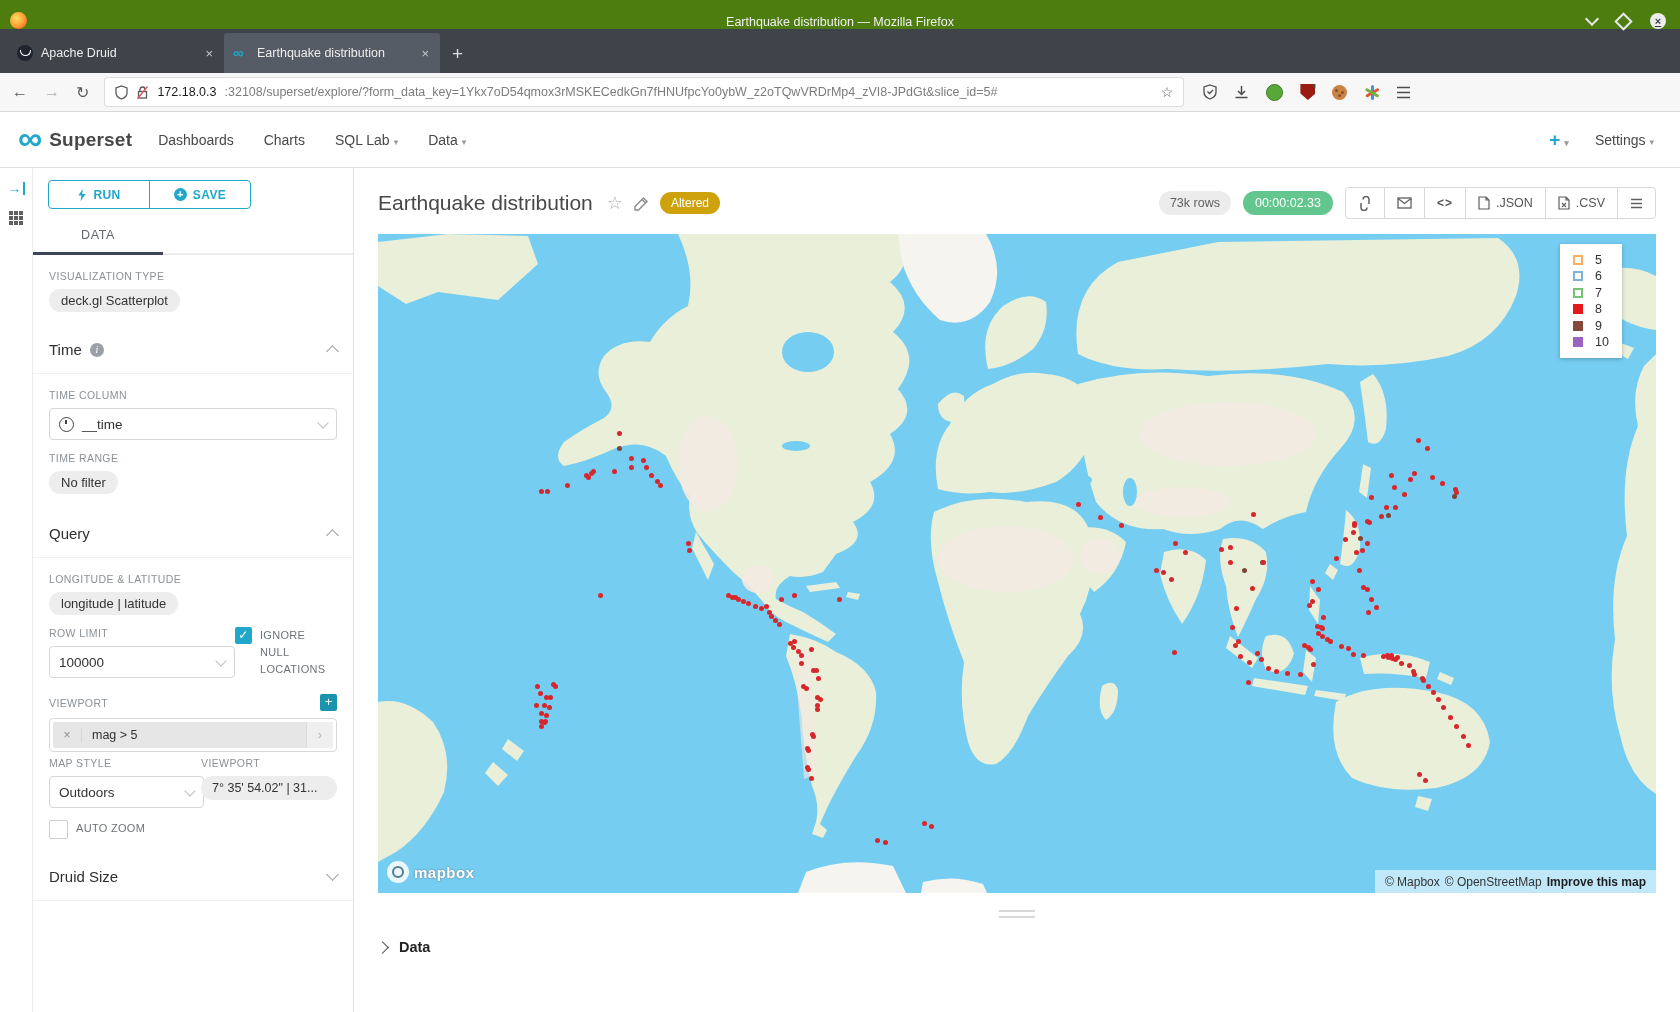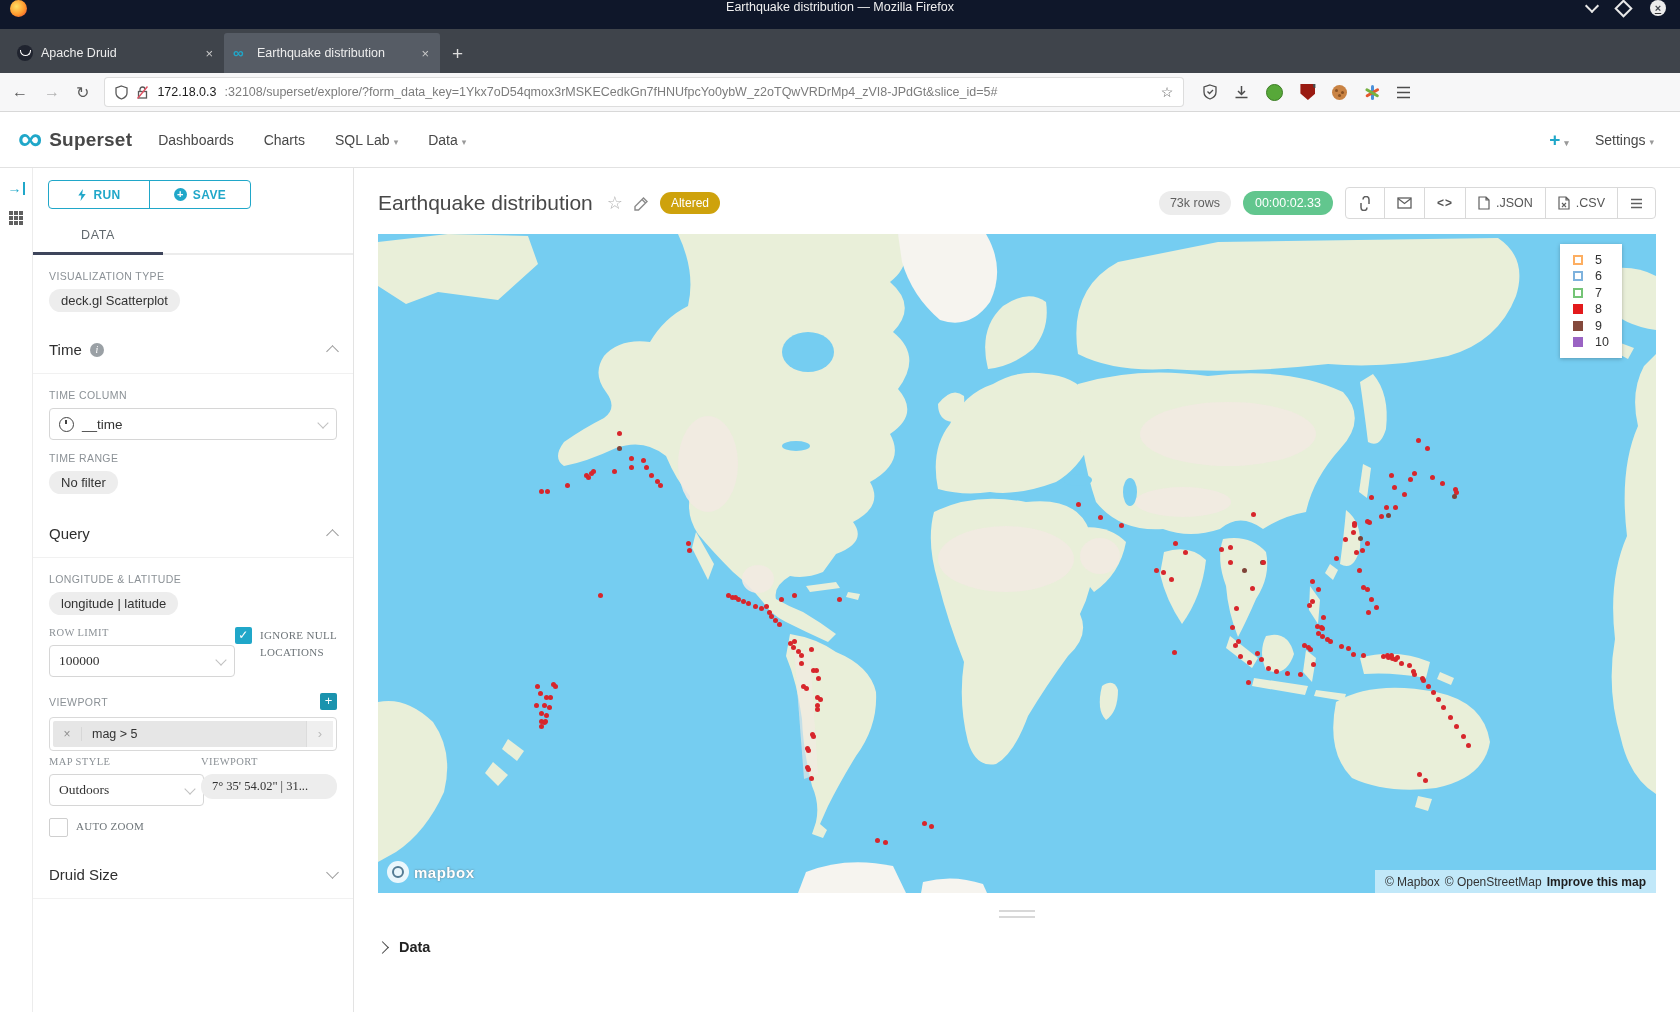--- a/index.html
+++ b/index.html
@@ -1,18 +1,18 @@
 <!DOCTYPE html>
 <html><head>
 <meta charset="utf-8">
 <style>
   html,body{margin:0;padding:0;width:1680px;height:1012px;overflow:hidden;
     font-family:"Liberation Sans",sans-serif;background:#fff;color:#333;}
   
-  .titlebar{height:29px;background:#0f172a;display:flex;align-items:flex-start;position:relative;text-decoration:underline;}
+  .titlebar{height:29px;background:#4d7c0f;display:flex;align-items:flex-end;position:relative;text-decoration:underline;}
   .ff-logo{width:17px;height:17px;border-radius:50%;margin-left:10px;z-index:2;
     background:radial-gradient(circle at 38% 38%,#ffe066 0%,#ff9a2e 55%,#e23b2e 100%);}
   .win-title{position:absolute;left:0;right:0;text-align:center;font-size:12.5px;color:#f0f0f0;}
   .win-ctrls{margin-left:auto;display:flex;gap:20px;margin-right:14px;align-items:center;z-index:2;}
   .chev-dn{width:8px;height:8px;border-left:2px solid #e8e8e8;border-bottom:2px solid #e8e8e8;transform:rotate(-45deg);margin-top:-4px;}
   .diamond{width:9px;height:9px;border:2px solid #e8e8e8;transform:rotate(45deg);}
   .close-circ{width:16px;height:16px;border-radius:50%;background:#ececec;color:#3f444b;font-size:11px;line-height:16px;text-align:center;font-weight:bold;}
   .tabbar{height:44px;background:#3f444b;display:flex;align-items:flex-end;padding-left:8px;}
   .tab{width:198px;height:40px;display:flex;align-items:center;padding:0 9px;color:#ededed;font-size:12.5px;gap:8px;border-radius:3px 3px 0 0;}
   .tab.active{background:#565c65;}
@@ -70,21 +70,21 @@
   .chev{width:8px;height:8px;border-left:1.6px solid #9a9a9a;border-bottom:1.6px solid #9a9a9a;}
   .chev.up{transform:rotate(135deg);margin-top:4px;}
   .chev.down{transform:rotate(-45deg);margin-bottom:4px;}
   .info-ic{width:14px;height:14px;border-radius:50%;background:#9aa0a5;color:#fff;font-size:10px;line-height:14px;text-align:center;font-style:italic;font-family:"Liberation Serif",serif;}
   .flabel{margin-top:15px;font-size:10.5px;color:#8b9196;letter-spacing:.4px;display:flex;align-items:center;}
   .pill{display:inline-block;margin-top:7px;background:#ededed;border-radius:12px;padding:4px 12px;font-size:13px;color:#333;}
   .select{margin-top:7px;height:30px;border:1px solid #d6d6d6;border-radius:4px;display:flex;align-items:center;padding:0 9px;font-size:13.5px;color:#333;background:#fff;}
   .select .sel-caret{margin-left:auto;width:7px;height:7px;border-left:1.4px solid #c0c0c0;border-bottom:1.4px solid #c0c0c0;transform:rotate(-45deg);margin-bottom:3px;}
   .clock{width:13px;height:13px;border:1.5px solid #444;border-radius:50%;position:relative;margin-right:8px;}
   .clock:after{content:"";position:absolute;left:5px;top:2px;width:1.5px;height:4px;background:#444;}
-  .row2{display:flex;font-family:Liberation Serif, serif;}
+  .row2{display:flex;}
   .col-l{width:186px;flex:0 0 186px;}
   .col-r{flex:1;}
   .cbx{width:17px;height:17px;border-radius:2px;flex:0 0 17px;}
   .cbx.on{background:#20a7c9;color:#fff;font-size:12px;line-height:17px;text-align:center;}
   .cbx.off{background:#fff;border:1px solid #cfcfcf;}
   .cbx-row{display:flex;gap:8px;font-size:11px;color:#6d7478;letter-spacing:.3px;line-height:17px;}
   .filters-row{display:flex;align-items:center;justify-content:space-between;margin-top:16px;}
   .plus-sq{width:17px;height:17px;background:#1a93ae;border-radius:2px;color:#fff;font-size:13px;line-height:16px;text-align:center;}
   .filter-box{margin-top:7px;border:1px solid #d9d9d9;border-radius:4px;padding:3px;background:#fff;}
   .filter-pill{background:#e6e6e6;border-radius:2px;display:flex;align-items:center;height:26px;font-size:12.5px;color:#333;}

